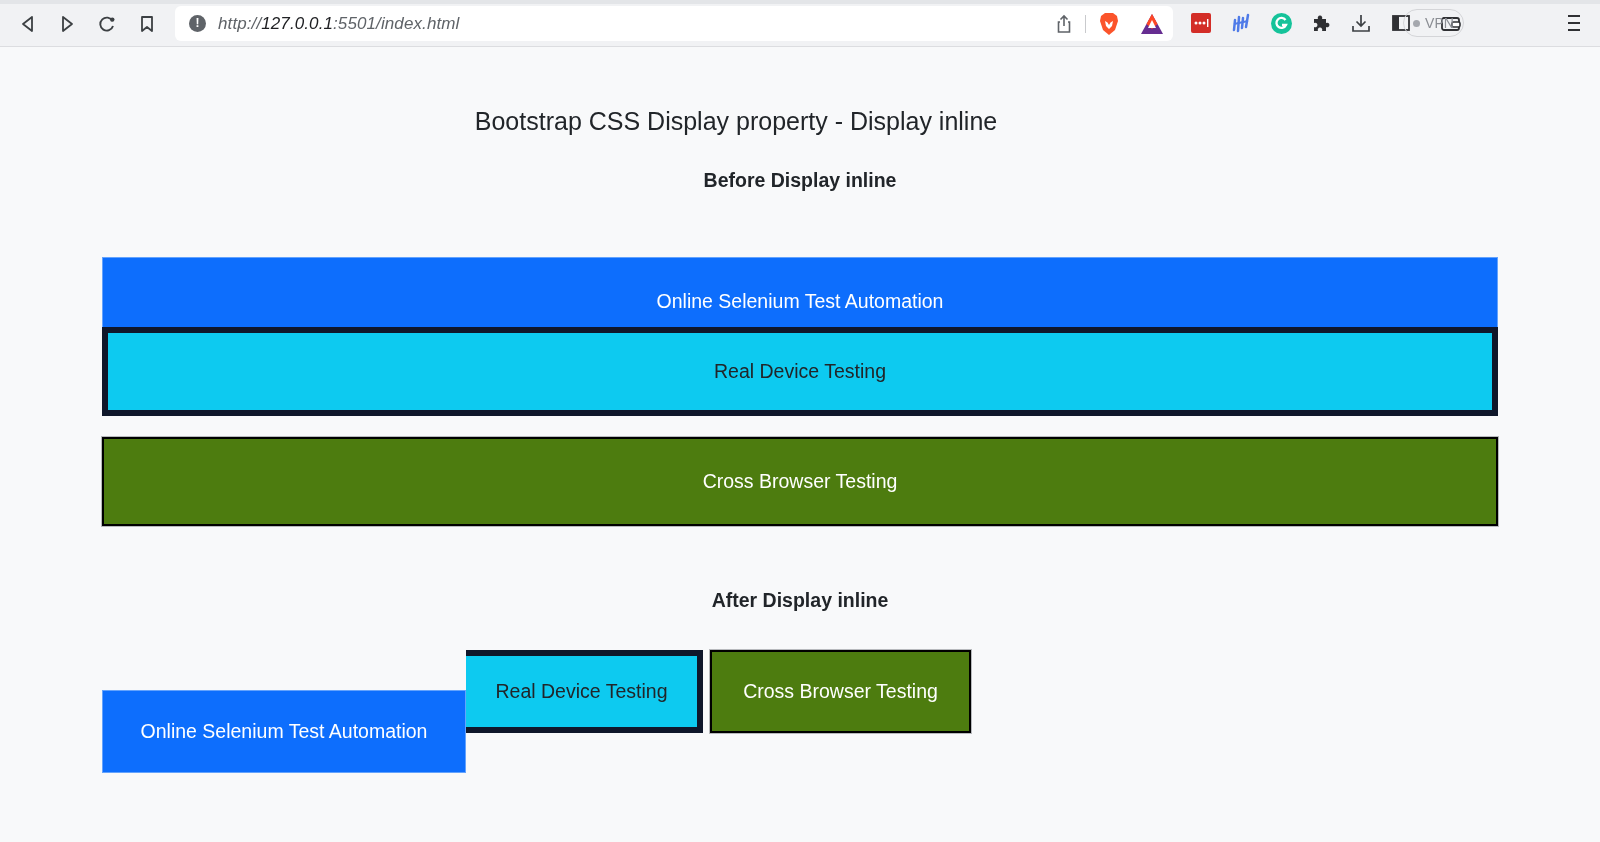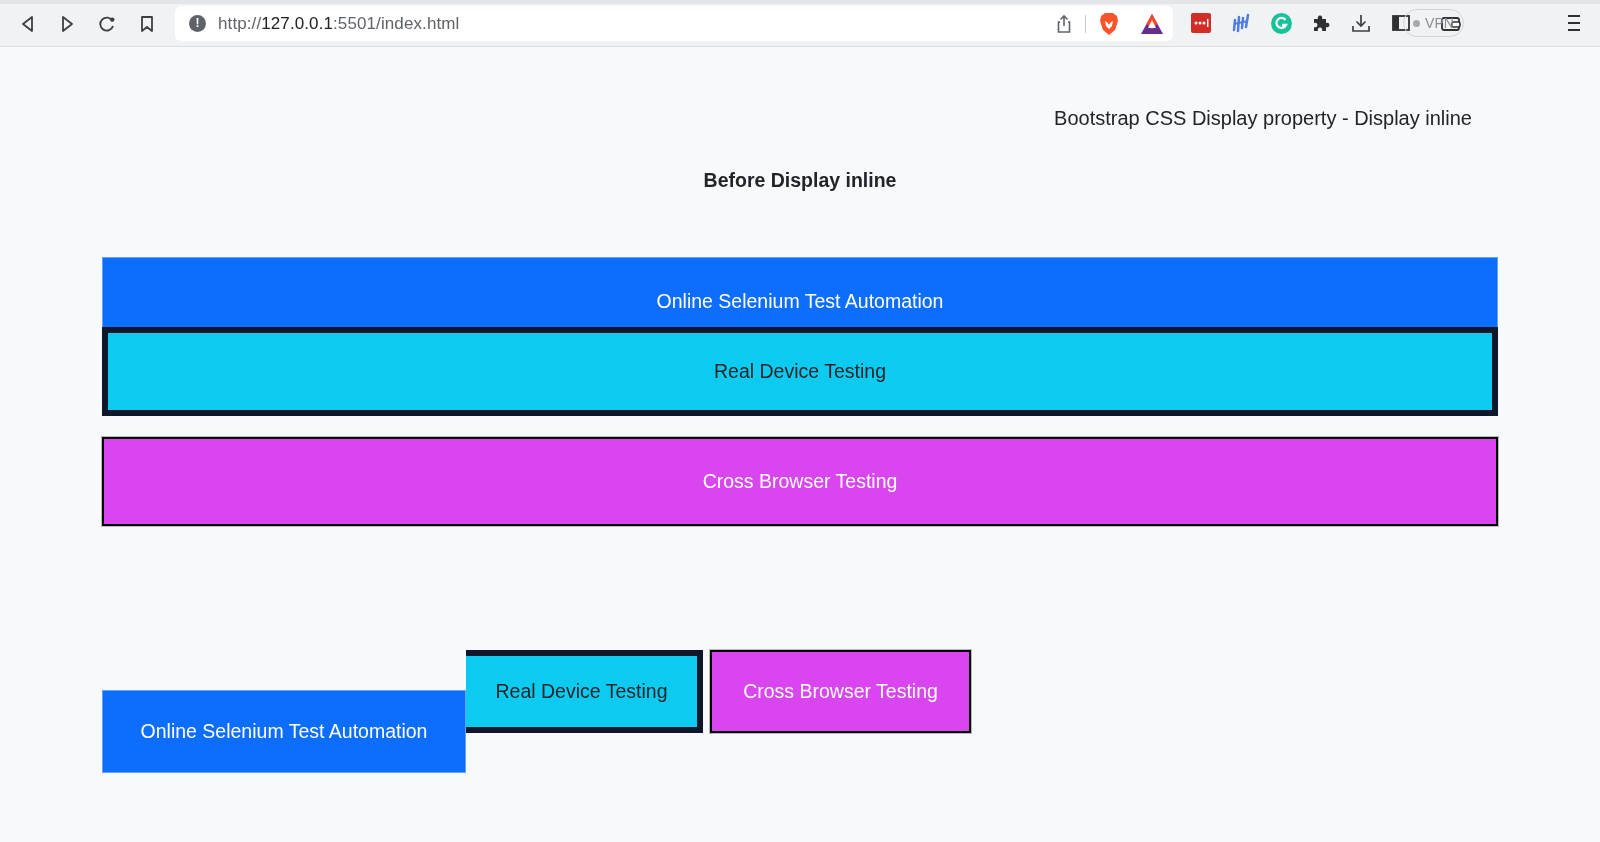--- a/index.html
+++ b/index.html
@@ -6,39 +6,39 @@
     html, body { width: 1600px; height: 842px; overflow: hidden; }
     body { font-family: "Liberation Sans", "DejaVu Sans", sans-serif; background: #f8f9fa; color: #212529; position: relative; }
 
     
     .tabstrip { position: absolute; left: 0; top: 0; width: 1600px; height: 4px; background: #e3e5e8; }
     .toolbar { position: absolute; left: 0; top: 0; width: 1600px; height: 47px; background: #f1f2f4; border-bottom: 1px solid #dcdde0; }
     .nav-btn { position: absolute; top: 12px; width: 24px; height: 24px; display: flex; align-items: center; justify-content: center; }
     .nav-btn svg { width: 18px; height: 18px; }
     .urlbar { position: absolute; left: 175px; top: 6px; width: 998px; height: 35px; background: #ffffff; border-radius: 6px; }
     .url-info { position: absolute; left: 14px; top: 9px; width: 17px; height: 17px; border-radius: 50%; background: #5f6368; color: #fff; font-size: 12px; font-weight: bold; text-align: center; line-height: 17px; }
-    .url-text { position: absolute; left: 43px; top: 8px; font-size: 17px; color: #5f6368; letter-spacing: 0.1px; }
+    .url-text { position: absolute; left: 43px; top: 8px; font-size: 17px; color: #5f6368; letter-spacing: 0.1px; font-style: italic; }
     .url-text b { color: #202124; font-weight: normal; }
     .url-share { position: absolute; left: 879px; top: 8px; width: 20px; height: 20px; }
     .url-sep { position: absolute; left: 910px; top: 9px; width: 1px; height: 18px; background: #c9cacd; }
     .url-brave { position: absolute; left: 923px; top: 6px; width: 22px; height: 24px; }
     .url-bat { position: absolute; left: 965px; top: 7px; width: 24px; height: 22px; }
     .ext { position: absolute; top: 12px; width: 22px; height: 22px; display: flex; align-items: center; justify-content: center; }
     .vpn { position: absolute; left: 1403px; top: 9px; width: 61px; height: 28px; border: 1px solid #d4d5d8; border-radius: 14px; font-size: 14px; color: #8a8d93; display: flex; align-items: center; justify-content: center; gap: 5px; }
     .vpn-dot { width: 7px; height: 7px; border-radius: 50%; background: #a5a8ae; }
     .menu { position: absolute; left: 1565px; top: 13px; width: 18px; height: 20px; }
 
     
     .page { position: absolute; left: 0; top: 48px; width: 1600px; height: 794px; }
-    .page-title { position: absolute; left: 0; width: 1472px; top: 59px; text-align: right; font-size: 20px; font-weight: normal; color: #212529; }
+    .page-title { position: absolute; left: 0; width: 1472px; top: 59px; text-align: center; font-size: 25px; font-weight: normal; color: #212529; }
     .section-title { position: absolute; left: 0; width: 1600px; text-align: center; font-size: 19.5px; font-weight: bold; color: #212529; }
     .block { position: absolute; left: 102px; width: 1396px; height: 89px; display: flex; align-items: center; justify-content: center; font-size: 19.5px; }
     .blue { background: #0d6efd; color: #ffffff; border: 1px solid #64a3fd; margin-top: 40px; }
     .cyan { background: #0dcaf0; color: #212529; border: 6px solid #0f172a; }
-    .dark { background: #d946ef; color: #ffffff; border: 2px solid #000; outline: 1px solid #b8babd; }
+    .dark { background: #4d7c0f; color: #ffffff; border: 2px solid #000; outline: 1px solid #b8babd; }
     .inline { position: absolute; top: 602px; height: 83px; display: flex; align-items: center; justify-content: center; font-size: 19.5px; }
   </style>
 </head>
 <body>
 
 <div class="toolbar">
   <div class="tabstrip"></div>
 
   <div class="nav-btn" style="left:16px">
     <svg viewBox="0 0 18 18">
@@ -142,20 +142,21 @@
   <div class="block blue" style="top:169px">
     <span>Online Selenium Test Automation</span>
   </div>
   <div class="block cyan" style="top:279px">
     <span>Real Device Testing</span>
   </div>
   <div class="block dark" style="top:389px">
     <span>Cross Browser Testing</span>
   </div>
 
+  <h2 class="section-title" style="top:541px">After Display inline</h2>
 
   <div class="inline blue" style="left:102px; width:364px;">
     <span>Online Selenium Test Automation</span>
   </div>
   <div class="inline cyan" style="left:466px; width:237px; border-left:none;">
     <span>Real Device Testing</span>
   </div>
   <div class="inline dark" style="left:710px; width:261px;">
     <span>Cross Browser Testing</span>
   </div>

